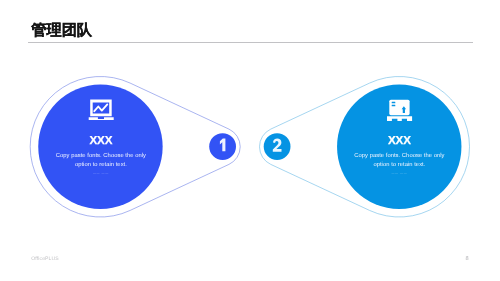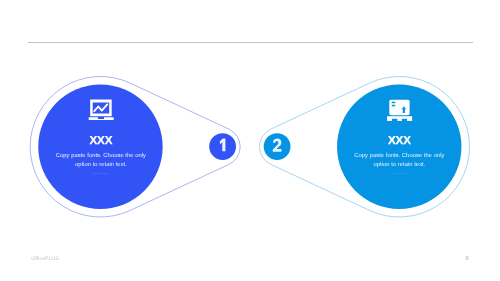--- a/index.html
+++ b/index.html
@@ -12,20 +12,21 @@
   .footer-right{will-change:opacity;position:absolute;left:465.6px;top:255.5px;font-size:5.6px;color:#b4b4b8;}
   svg.canvas{position:absolute;left:0;top:0;width:500px;height:281px;}
   .heading{font-weight:700;font-size:11.6px;fill:#fff;letter-spacing:-0.15px;stroke:#fff;stroke-width:0.25px;paint-order:stroke;}
   .body{font-size:5.8px;fill:#f2f5ff;letter-spacing:0.05px;}
   .body3{font-size:3.0px;fill:#ffffff;letter-spacing:0.6px;}
 </style>
 </head>
 <body>
 
 <div class="slide">
+  <div class="title">管理团队</div>
   <div class="rule"></div>
 
   <svg class="canvas" viewBox="0 0 500 281">
 
     <g>
       <path d="M 130.11 83.07 L 228.95 129.11 A 19.46 19.46 0 0 1 228.95 164.39 L 130.11 210.43 A 70.25 70.25 0 1 1 130.11 83.07 Z" fill="none" stroke="#7b8ce8" stroke-width="0.65"></path>
       <circle cx="100.45" cy="146.75" r="62.2" fill="#3253F5"></circle>
 
       <g fill="#fff">
         <path d="M90.2 99.6 h21.5 v16.6 h-21.5 z M92.7 102.4 h16.5 v11.0 h-16.5 z" fill-rule="evenodd"></path>

